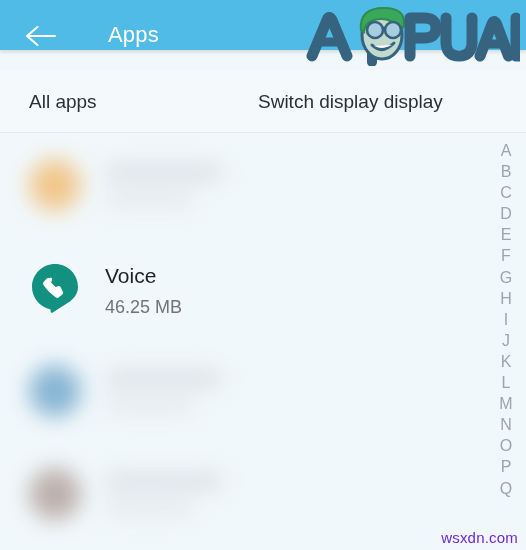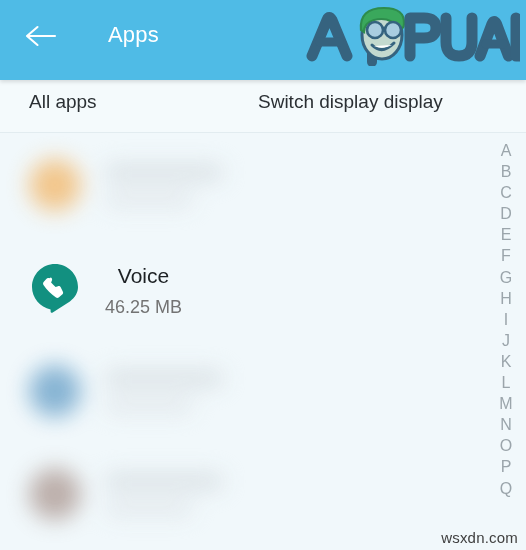--- a/index.html
+++ b/index.html
@@ -13,21 +13,21 @@
     font-family: "Liberation Sans", sans-serif;
     overflow: hidden;
     position: relative;
   }
 
   
   .appbar {
     position: absolute;
     left: 0; top: 0;
     width: 526px;
-    height: 80px;
+    height: 50px;
     background: #4fbbe6;
     box-shadow: 0 2px 4px rgba(0,0,0,0.13);
     z-index: 5;
   }
   .back-btn {
     position: absolute;
     left: 20px; top: 16px;
     width: 42px; height: 40px;
     display: flex;
     align-items: center;
@@ -83,21 +83,20 @@
   .tab-switch { left: 258px; top: 20px; }
 
   
   .list {
     position: absolute;
     left: 0; top: 133px;
     width: 526px;
     height: 417px;
     background: #f1f8fb;
     overflow: hidden;
-    text-align: center;
   }
   .row {
     position: absolute;
     left: 0;
     width: 486px;
     height: 103px;
   }
   .row-icon {
     position: absolute;
     left: 29px;
@@ -163,21 +162,21 @@
     width: 100%;
     user-select: none;
   }
 
   
   .watermark {
     position: absolute;
     right: 8px;
     bottom: 4px;
     font-size: 15px;
-    color: #404040;
+    color: #6d28d9;
     letter-spacing: 0.2px;
     z-index: 9;
     white-space: nowrap;
   }
 </style>
 </head>
 <body>
 
 <div class="appbar">
 

